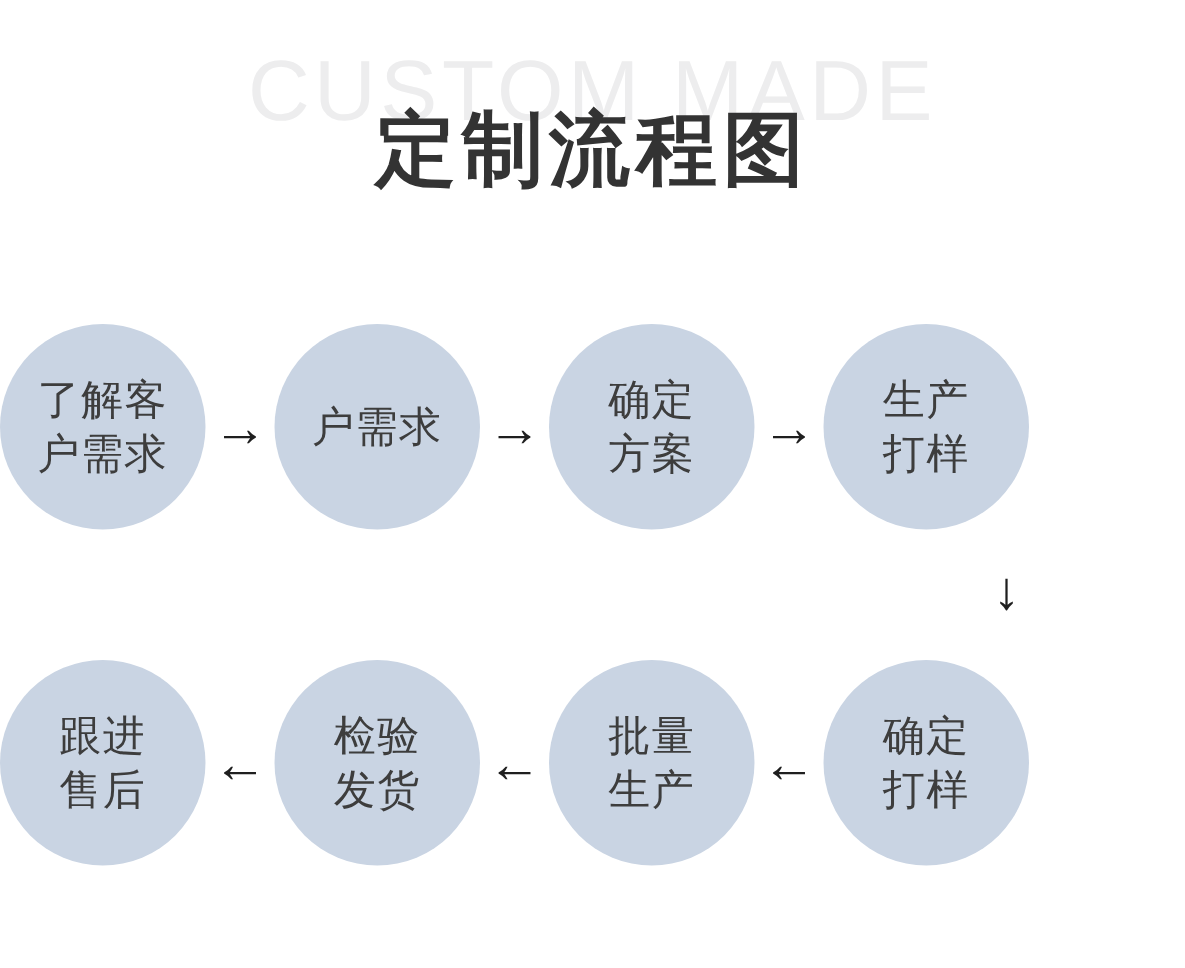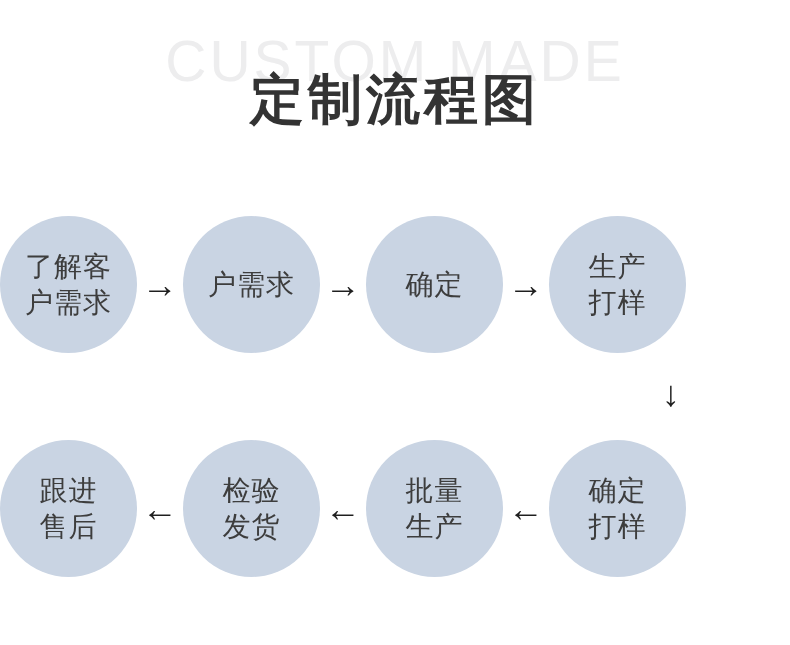--- a/index.html
+++ b/index.html
@@ -117,20 +117,21 @@
     <div class="arrow">→</div>
     <div class="circle">
       <div class="step-label">
         <span>户需求</span>
       </div>
     </div>
     <div class="arrow">→</div>
     <div class="circle">
       <div class="step-label">
         <span>确定</span>
+        <span>方案</span>
       </div>
     </div>
     <div class="arrow">→</div>
     <div class="circle">
       <div class="step-label">
         <span>生产</span>
         <span>打样</span>
       </div>
     </div>
   </div>

